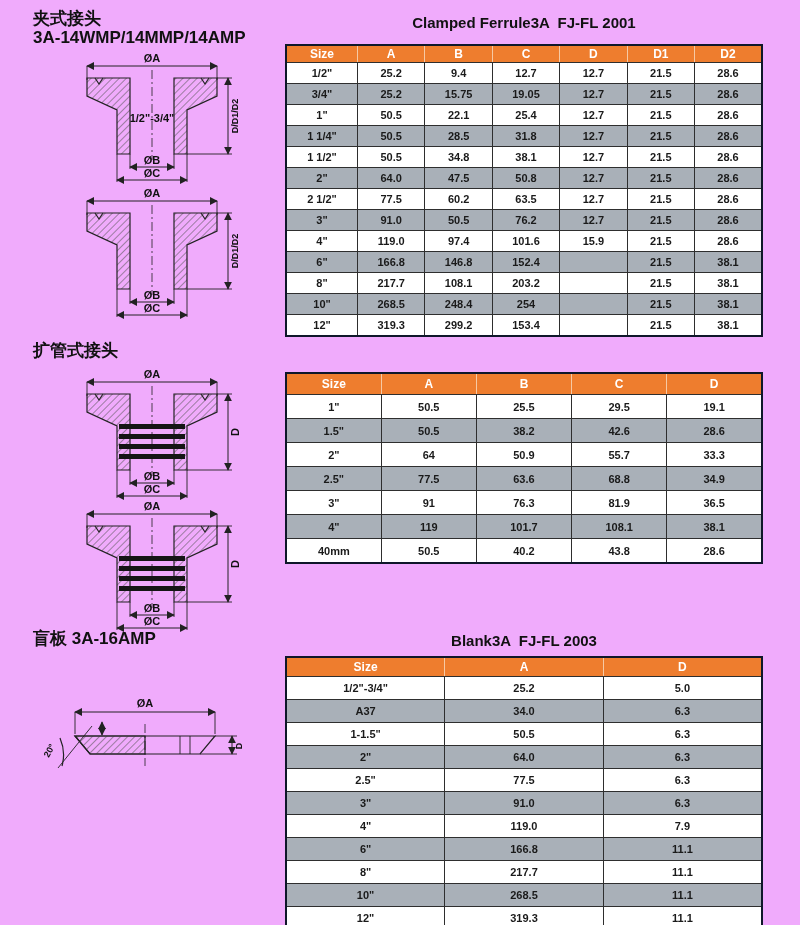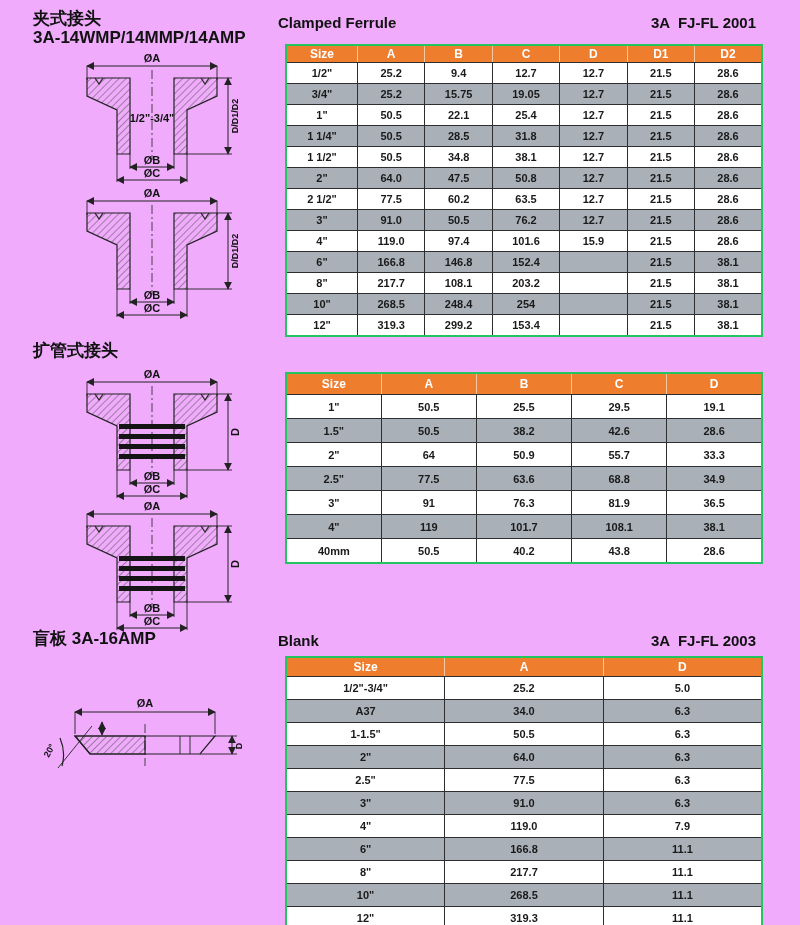--- a/index.html
+++ b/index.html
@@ -3,28 +3,28 @@
 <meta charset="utf-8">
 <style>
   html,body{margin:0;padding:0;background:#fff;}
   .page{position:relative;width:800px;height:925px;background:#f0abfc;
         font-family:"Liberation Sans",sans-serif;color:#1a1a1a;overflow:hidden;}
 
   
   .cn-title{position:absolute;left:33px;font-weight:bold;font-size:17px;line-height:1.1;color:#111;}
 
   
-  .tbl-head{position:absolute;left:278px;width:478px;display:flex;
-            justify-content:space-between;align-items:baseline;}
+  .tbl-head{position:absolute;left:285px;width:478px;display:flex;
+            justify-content:center;align-items:baseline;}
   .tbl-title{font-weight:bold;font-size:15px;color:#111;}
   .tbl-code{font-weight:bold;font-size:15px;color:#111;white-space:pre;}
 
   
   table.spec{position:absolute;left:285px;width:478px;border-collapse:collapse;
-             table-layout:fixed;border:2px solid #22c55e;background:#fff;}
+             table-layout:fixed;border:2px solid #0f172a;background:#fff;}
   table.spec th{background:#ee7d2e;color:#ffffff;font-weight:bold;font-size:12px;
                 padding:0;border-bottom:1px solid #2e2e2e;border-left:1px solid #f6c9a4;}
   table.spec th:first-child{border-left:none;}
   table.spec td{font-weight:bold;font-size:11px;text-align:center;padding:0;
                 border:1px solid #2e2e2e;color:#1a1a1a;}
   table.spec tbody tr:nth-child(even) td{background:#a9b0b8;}
   .t1 th{height:16px;} .t1 td{height:20px;} .t1 th:first-child{width:70px;}
   .t2 th{height:20px;} .t2 td{height:23px;}
   .t3 th{height:18px;} .t3 td{height:22px;}
 

